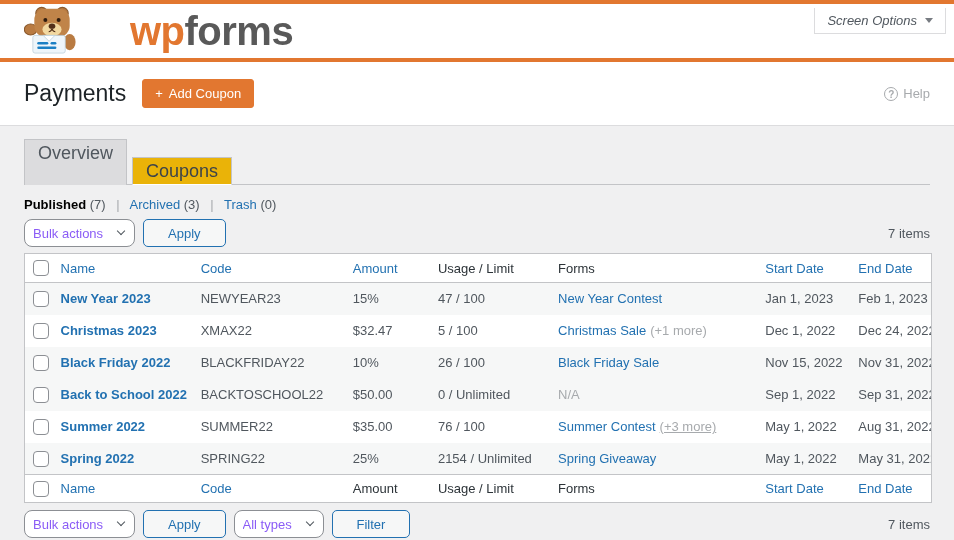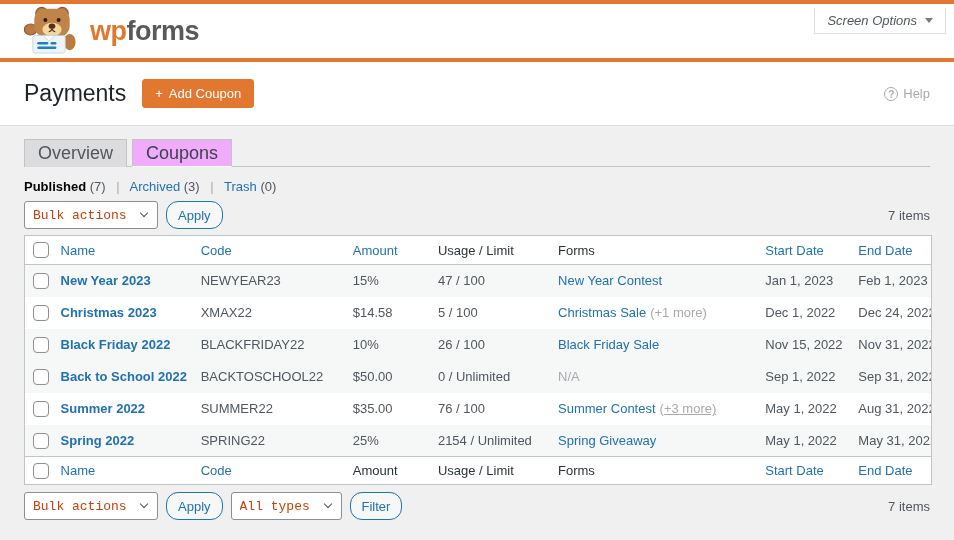--- a/index.html
+++ b/index.html
@@ -11,21 +11,21 @@
   }
   .screen { position: relative; width: 954px; height: 540px; overflow: hidden; background: #f0f0f1; }
 
   
   .top-orange { height: 4px; background: #e27730; }
   .masthead {
     background: #fff; height: 58px; border-bottom: 4px solid #e27730;
     display: flex; align-items: center; padding: 0 24px; position: relative;
   }
   .logo { display: flex; align-items: center; gap: 10px; }
-  .wordmark { font-size: 27px; font-weight: bold; letter-spacing: -0.5px; line-height: 1; }
+  .wordmark { font-size: 40px; font-weight: bold; letter-spacing: -0.5px; line-height: 1; margin-left: 40px; }
   .wordmark .wp { color: #e27730; }
   .wordmark .forms { color: #595959; }
 
   .screen-options {
     position: absolute; top: 4px; right: 8px;
     background: #fff; border: 1px solid #dcdcde; border-top: none;
     padding: 5px 12px; font-size: 13px; color: #50575e;
     display: flex; align-items: center; gap: 8px; cursor: pointer; font-style: italic;
   }
   .so-triangle {
@@ -56,46 +56,46 @@
 
   
   .content { padding: 13px 24px 0; }
 
   .nav-tabs { display: flex; border-bottom: 1px solid #c3c4c7; }
   .nav-tab {
     background: #dcdcde; border: 1px solid #c3c4c7; border-bottom: none;
     margin-right: 5px; margin-bottom: -1px; padding: 5px 13px;
     font-size: 18px; color: #50575e; cursor: pointer; line-height: 16px;
   }
-  .nav-tab.active { background: #f0abfc; color: #3c434a; border-bottom: 1px solid #fff; }
+  .nav-tab.active { background: #eab308; color: #3c434a; border-bottom: 1px solid #fff; margin-top: 18px; }
 
   .views { margin: 12px 0 7px; font-size: 13px; color: #646970; }
   .views a { color: #2271b1; text-decoration: none; cursor: pointer; }
   .views .current { font-weight: bold; color: #000; }
   .views .count { color: #50575e; font-weight: normal; }
   .views .sep { color: #a7aaad; margin: 0 7px; }
 
   .toolbar { display: flex; align-items: center; margin-bottom: 6px; }
   .toolbar.bottom { margin-top: 7px; margin-bottom: 0; }
   .select-wrap { position: relative; display: inline-block; margin-right: 8px; }
   select {
     appearance: none; -webkit-appearance: none;
-    background: #fff; border: 1px solid #8c8f94; border-radius: 3px;
-    font-size: 13px; color: #c2410c; font-family: Liberation Mono, monospace;
+    background: #fff; border: 1px solid #8c8f94; border-radius: 8px;
+    font-size: 13px; color: #8b5cf6; font-family: Liberation Sans, sans-serif;
     padding: 0 30px 0 8px; height: 28px; cursor: pointer;
   }
   .chevron {
     position: absolute; right: 11px; top: 9px; width: 6px; height: 6px;
     border-right: 1.5px solid #50575e; border-bottom: 1.5px solid #50575e;
     transform: rotate(45deg); pointer-events: none;
   }
   .btn-secondary {
     background: #f6f7f7; border: 1px solid #2271b1; color: #2271b1;
-    border-radius: 12px; font-size: 13px; font-family: inherit;
-    height: 28px; padding: 0 11px; cursor: pointer; margin-right: 8px;
+    border-radius: 5px; font-size: 13px; font-family: inherit;
+    height: 28px; padding: 0 24px; cursor: pointer; margin-right: 8px;
   }
   .items-count { margin-left: auto; font-size: 13px; color: #50575e; }
 
   
   table.coupons {
     width: 908px; border-collapse: collapse; table-layout: fixed;
     background: #fff; border: 1px solid #c3c4c7; font-size: 13px;
   }
   table.coupons th, table.coupons td { text-align: left; padding: 0 10px; overflow: hidden; white-space: nowrap; }
   thead th { height: 29px; border-bottom: 1px solid #c3c4c7; font-weight: normal; }
@@ -226,21 +226,21 @@
     <td>
       <a class="form-link">New Year Contest</a>
     </td>
     <td>Jan 1, 2023</td>
     <td>Feb 1, 2023</td>
   </tr>
           <tr>
     <td class="cb-cell"><input type="checkbox" style=""></td>
     <td><a class="row-title">Christmas 2023</a></td>
     <td>XMAX22</td>
-    <td>$14.58</td>
+    <td>$32.47</td>
     <td>5 / 100</td>
     <td>
       <a class="form-link">Christmas Sale</a><a class="form-extra">(+1 more)</a>
     </td>
     <td>Dec 1, 2022</td>
     <td>Dec 24, 2022</td>
   </tr>
           <tr class="alt">
     <td class="cb-cell"><input type="checkbox" style=""></td>
     <td><a class="row-title">Black Friday 2022</a></td>

